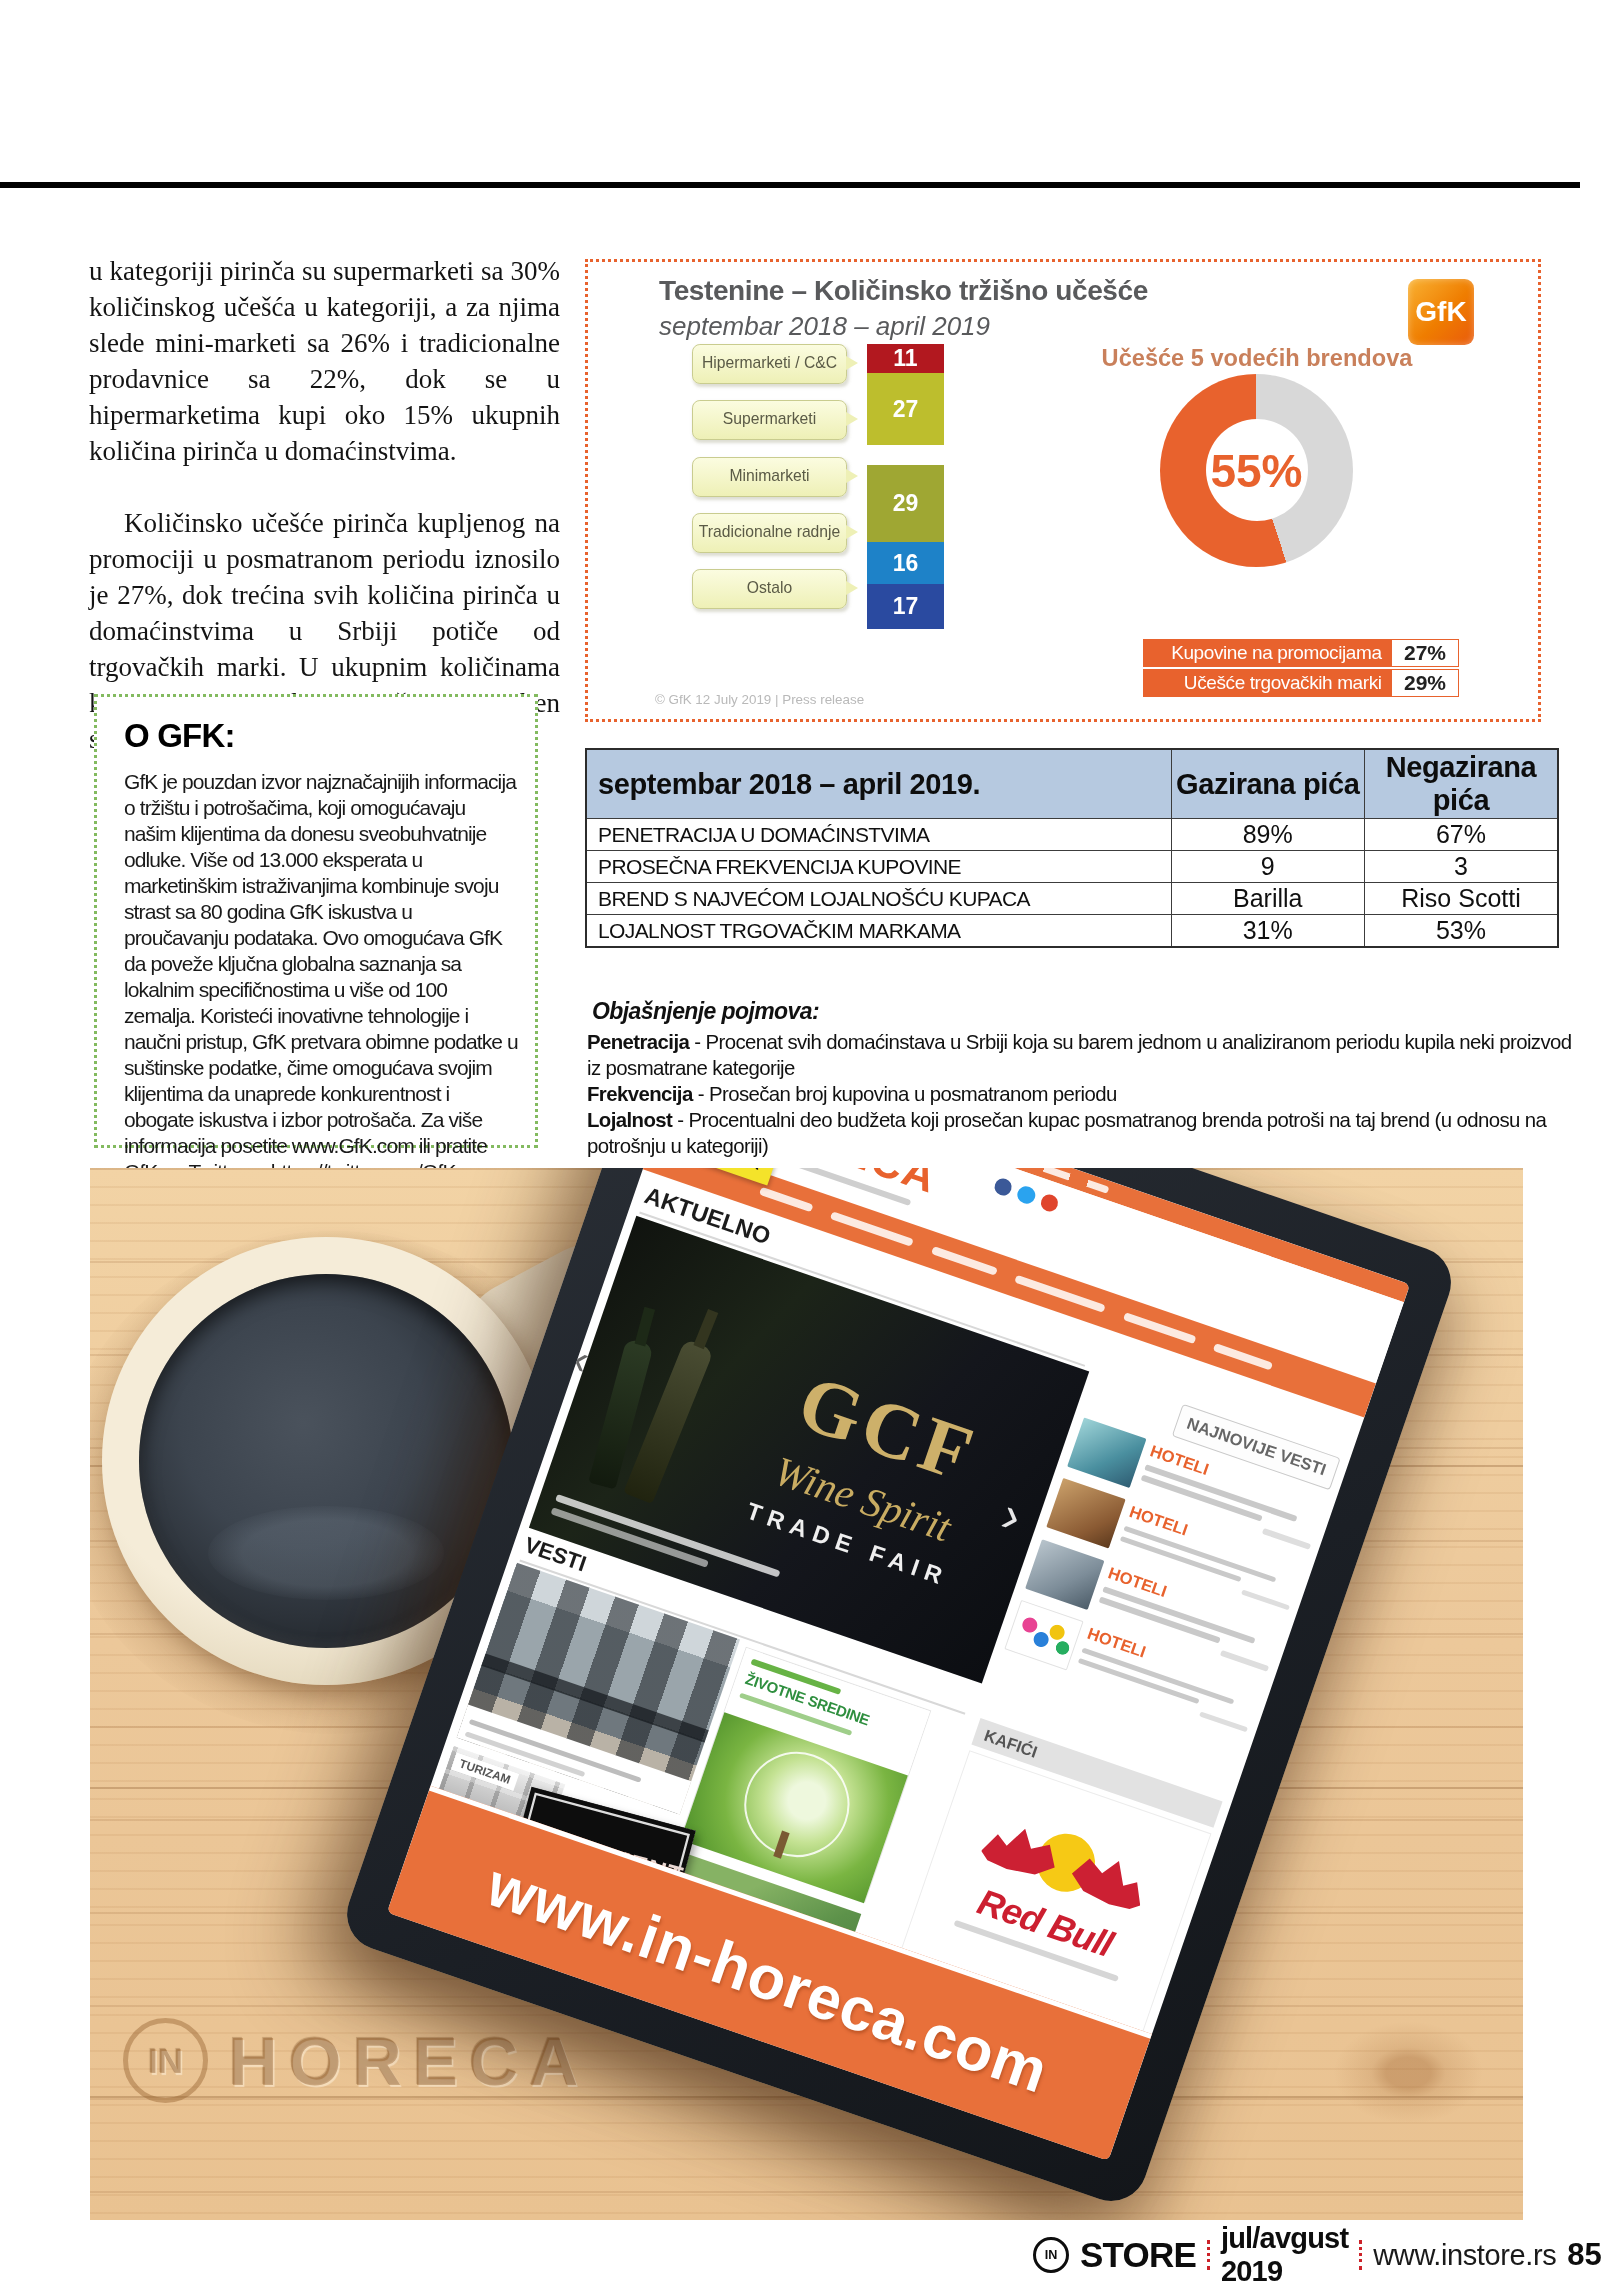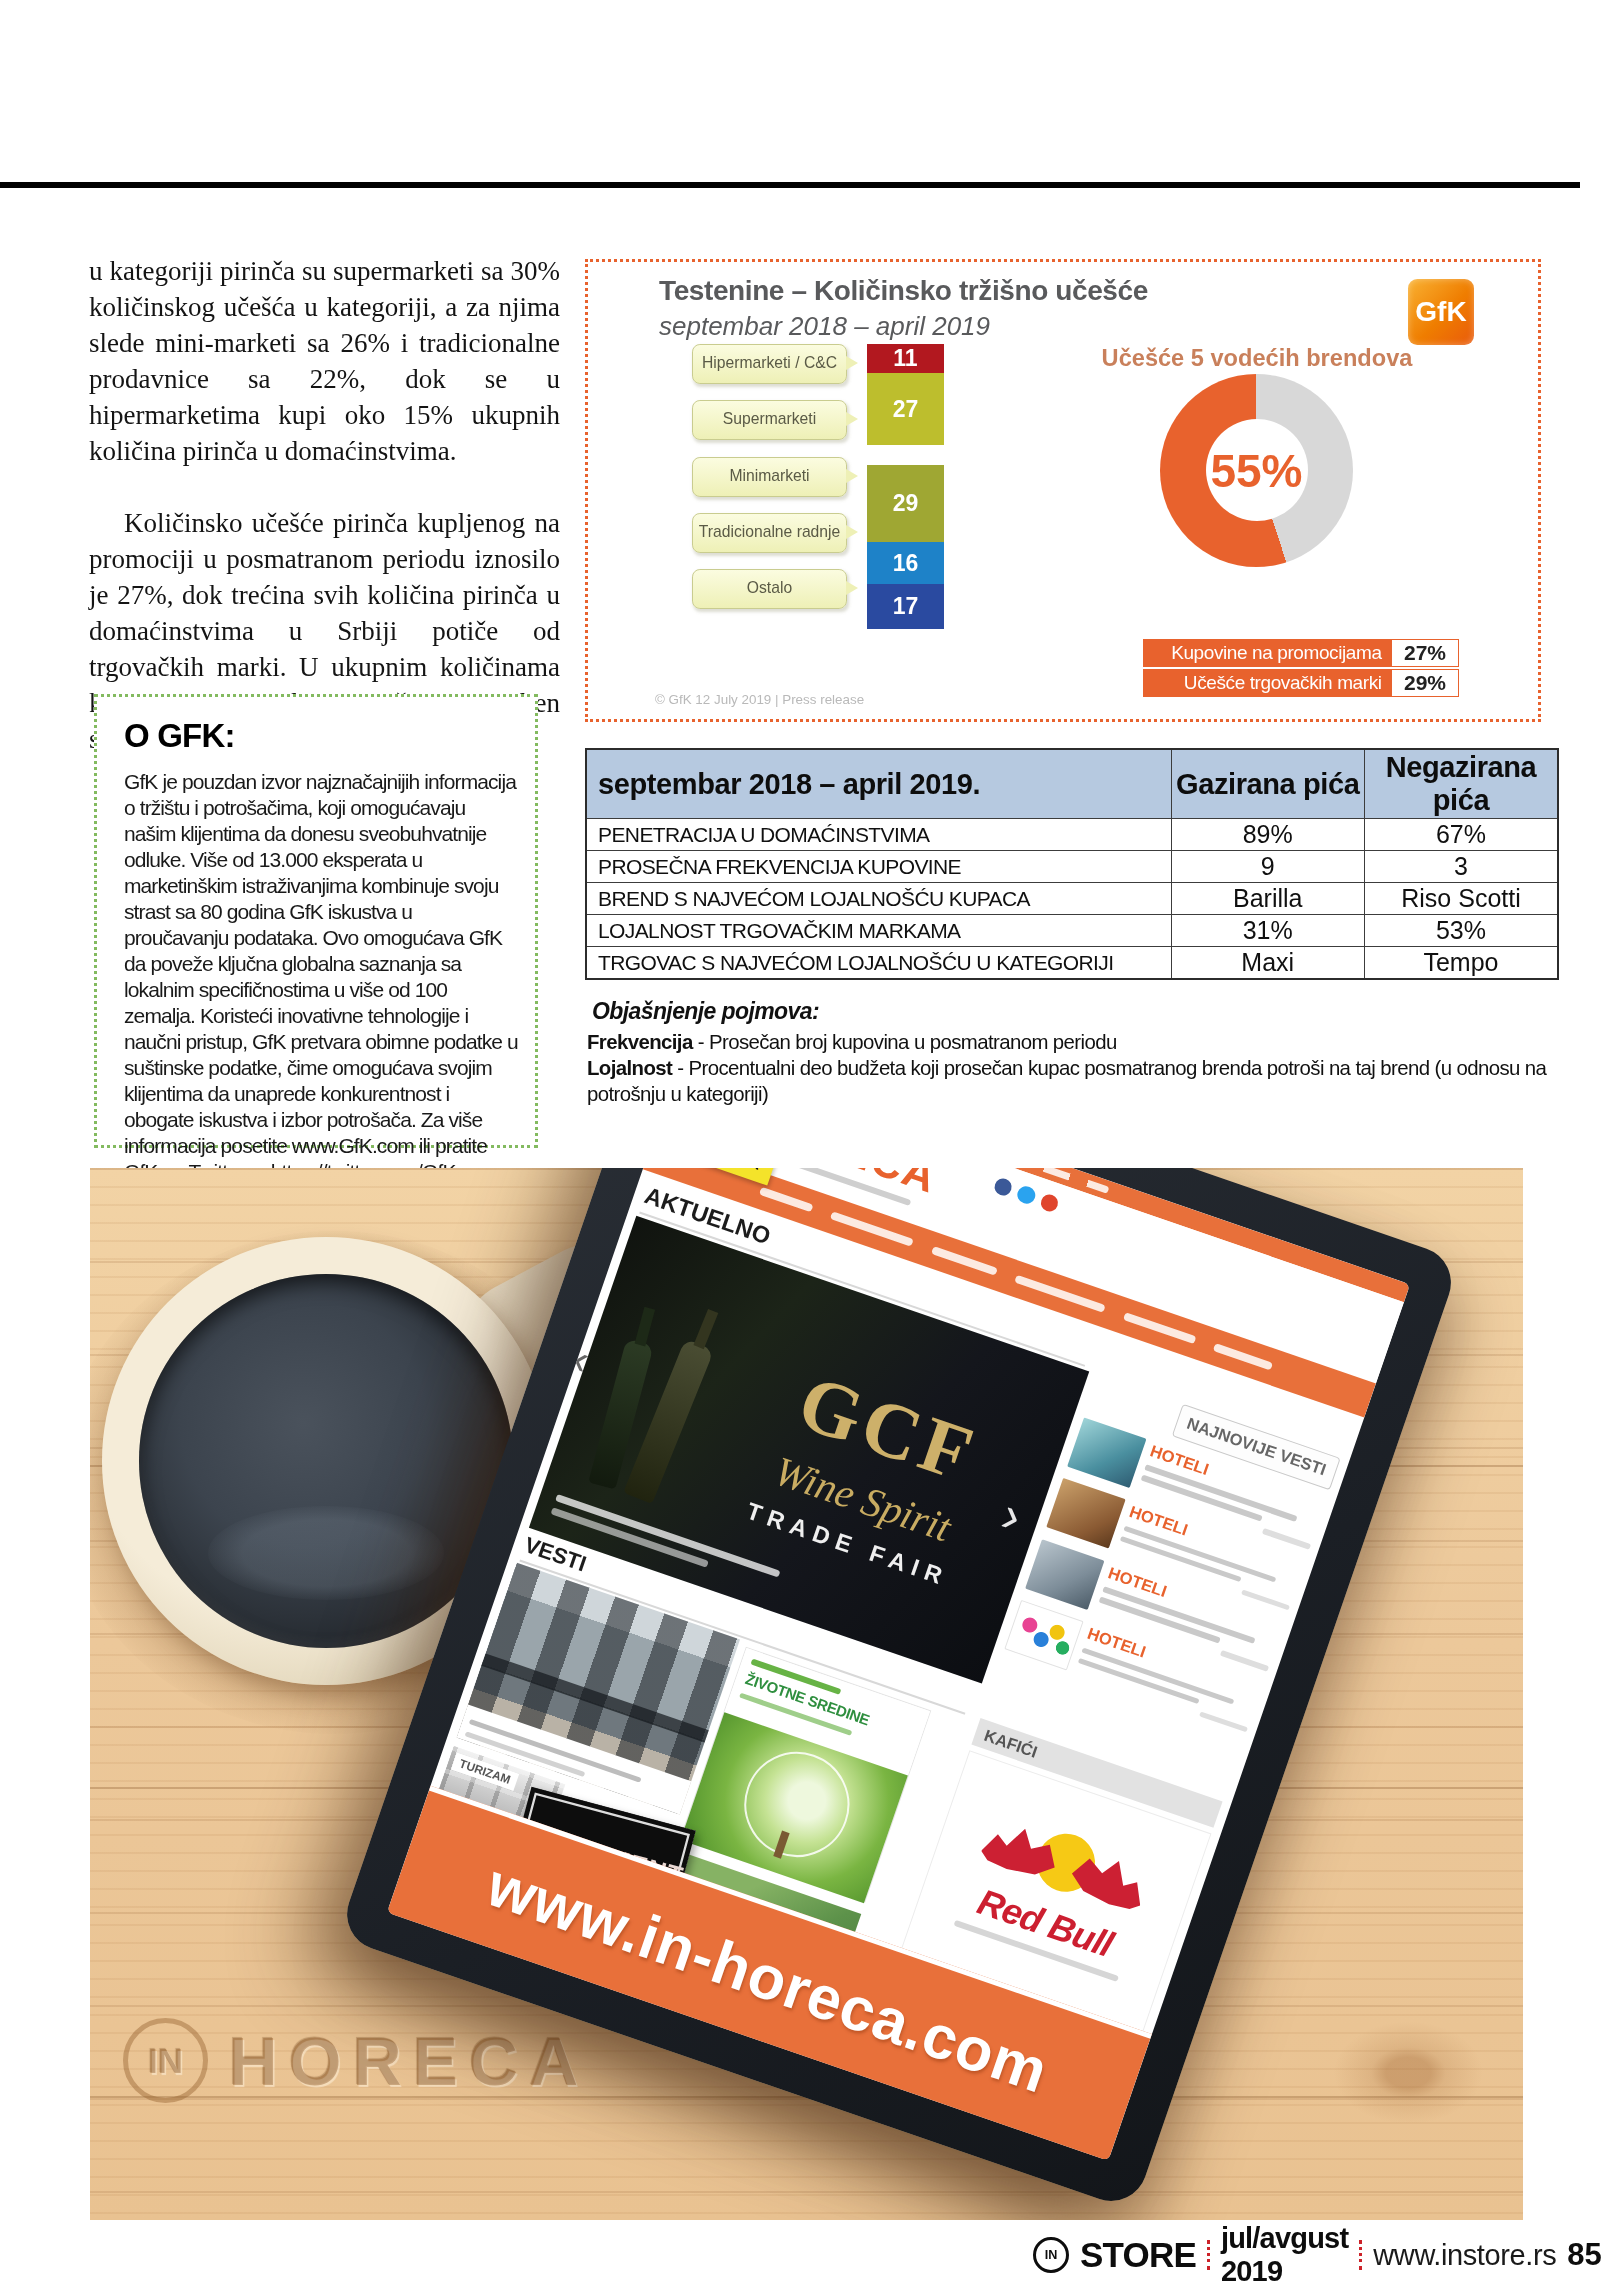--- a/index.html
+++ b/index.html
@@ -289,31 +289,27 @@
         <tr>
           <td class="first">BREND S NAJVEĆOM LOJALNOŠĆU KUPACA</td>
           <td>Barilla</td>
           <td>Riso Scotti</td>
         </tr>
         <tr>
           <td class="first">LOJALNOST TRGOVAČKIM MARKAMA</td>
           <td>31%</td>
           <td>53%</td>
         </tr>
-        <tr>
-          <td class="first">TRGOVAC S NAJVEĆOM LOJALNOŠĆU U KATEGORIJI</td>
-          <td>Maxi</td>
-          <td>Tempo</td>
-        </tr>
       </tbody>
   </table>
 
   <div class="abs glossary">
     <p class="gl-title">Objašnjenje pojmova:</p>
     <div>
+        <p class="gl-item"><b>Penetracija</b> - Procenat svih domaćinstava u Srbiji koja su barem jednom u analiziranom periodu kupila neki proizvod iz posmatrane kategorije</p>
         <p class="gl-item"><b>Frekvencija</b> - Prosečan broj kupovina u posmatranom periodu</p>
         <p class="gl-item"><b>Lojalnost</b> - Procentualni deo budžeta koji prosečan kupac posmatranog brenda potroši na taj brend (u odnosu na potrošnju u kategoriji)</p>
       </div>
   </div>
 
   <div class="abs photo">
     <div class="abs plank" style="top:297px;"></div>
     <div class="abs plank" style="top:619px;"></div>
     <div class="abs plank" style="top:928px;"></div>
 

